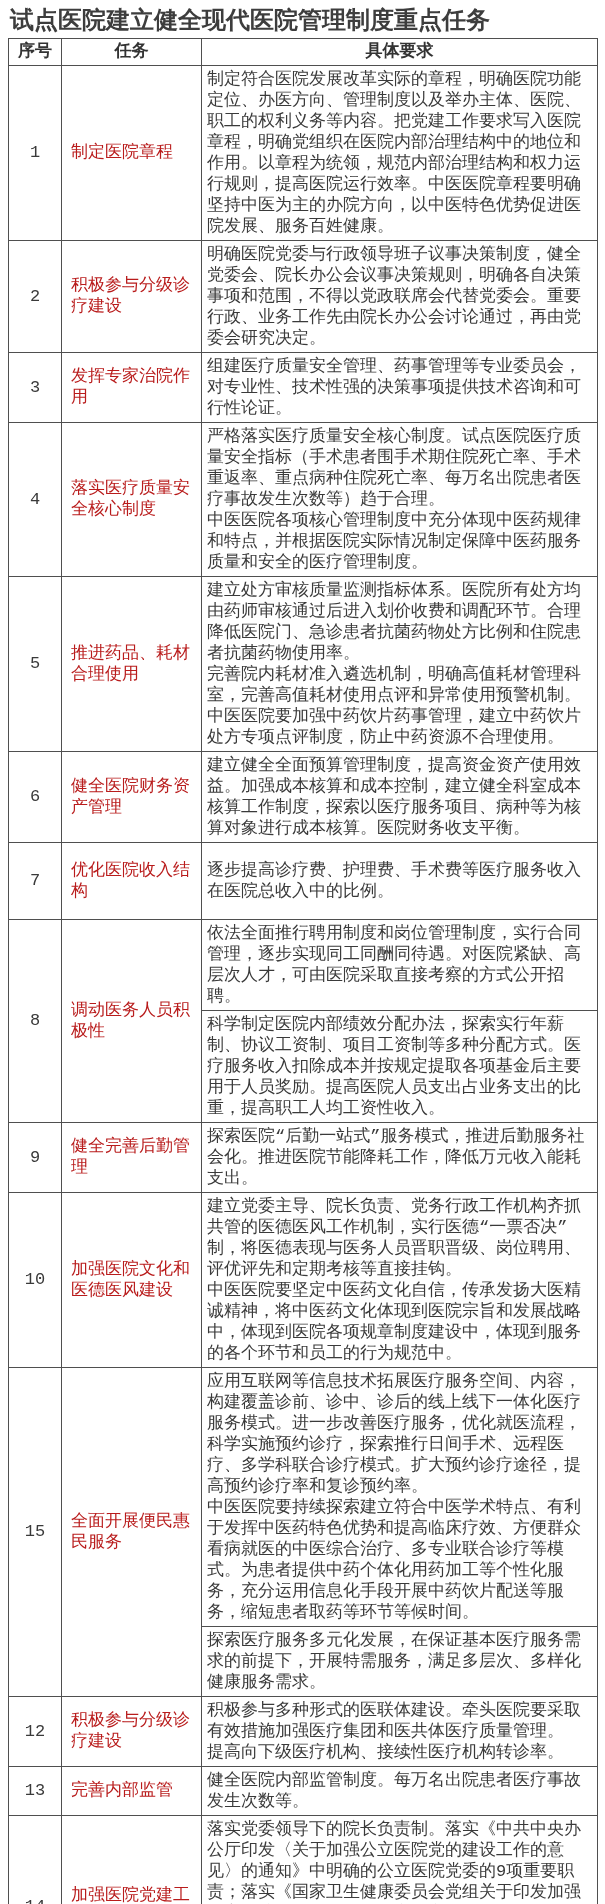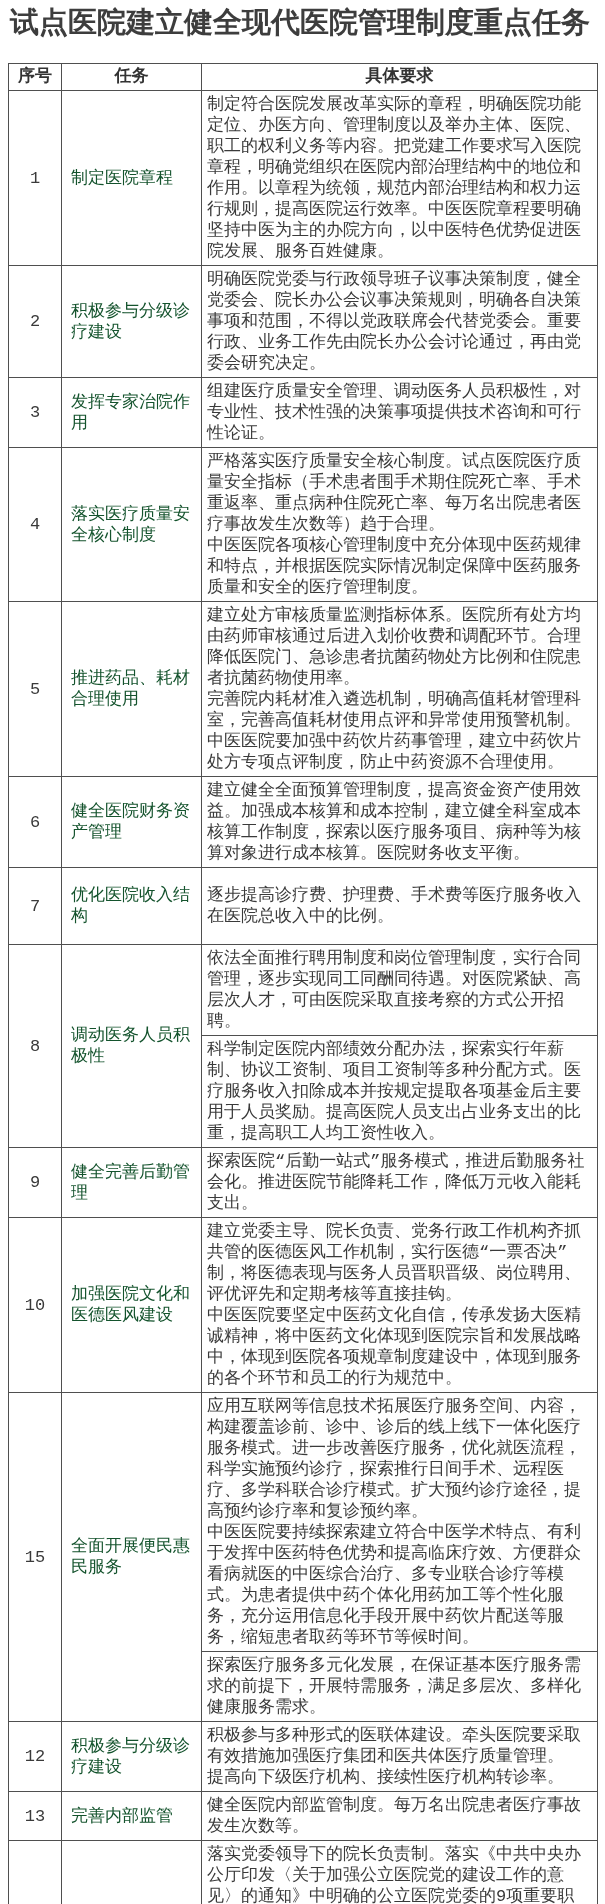--- a/index.html
+++ b/index.html
@@ -12,25 +12,25 @@
     font-family: "Liberation Sans", "DejaVu Sans", sans-serif;
     color: #3a3a3a;
     -webkit-font-smoothing: antialiased;
   }
   .page {
     width: 605px;
     box-sizing: border-box;
     padding: 4px 8px 8px 8px;
   }
   .doc-title {
-    font-size: 29px;
+    font-size: 24px;
     font-weight: 900;
     color: #3d3d3d;
     line-height: 1.15;
-    margin: 2px 0 24px 2px;
+    margin: 2px 0 4px 2px;
     letter-spacing: 0px;
     white-space: nowrap;
   }
   table.tasks {
     border-collapse: collapse;
     width: 589px;
     table-layout: fixed;
   }
   table.tasks th,
   table.tasks td {
@@ -51,21 +51,21 @@
   td.col-no {
     text-align: center;
     vertical-align: middle;
     color: #3a3a3a;
     padding: 2px;
   }
   td.col-task {
     vertical-align: middle;
     padding: 3px 9px;
     line-height: 21px;
-    color: #14532d;
+    color: #b91c1c;
   }
   td.col-req {
     vertical-align: middle;
     padding: 3px 5px;
     line-height: 21px;
     color: #3a3a3a;
     white-space: pre-line;
     word-break: break-all;
     margin-left: 24px;
   }
@@ -96,21 +96,21 @@
           <td class="col-req">制定符合医院发展改革实际的章程，明确医院功能定位、办医方向、管理制度以及举办主体、医院、职工的权利义务等内容。把党建工作要求写入医院章程，明确党组织在医院内部治理结构中的地位和作用。以章程为统领，规范内部治理结构和权力运行规则，提高医院运行效率。中医医院章程要明确坚持中医为主的办院方向，以中医特色优势促进医院发展、服务百姓健康。</td>
         </tr>
         <tr>
           <td class="col-no" rowspan="1">2</td>
           <td class="col-task" rowspan="1">积极参与分级诊疗建设</td>
           <td class="col-req">明确医院党委与行政领导班子议事决策制度，健全党委会、院长办公会议事决策规则，明确各自决策事项和范围，不得以党政联席会代替党委会。重要行政、业务工作先由院长办公会讨论通过，再由党委会研究决定。</td>
         </tr>
         <tr>
           <td class="col-no" rowspan="1">3</td>
           <td class="col-task" rowspan="1">发挥专家治院作用</td>
-          <td class="col-req">组建医疗质量安全管理、调动医务人员积极性，对专业性、技术性强的决策事项提供技术咨询和可行性论证。</td>
+          <td class="col-req">组建医疗质量安全管理、药事管理等专业委员会，对专业性、技术性强的决策事项提供技术咨询和可行性论证。</td>
         </tr>
         <tr>
           <td class="col-no" rowspan="1">4</td>
           <td class="col-task" rowspan="1">落实医疗质量安全核心制度</td>
           <td class="col-req">严格落实医疗质量安全核心制度。试点医院医疗质量安全指标（手术患者围手术期住院死亡率、手术重返率、重点病种住院死亡率、每万名出院患者医疗事故发生次数等）趋于合理。
 中医医院各项核心管理制度中充分体现中医药规律和特点，并根据医院实际情况制定保障中医药服务质量和安全的医疗管理制度。</td>
         </tr>
         <tr>
           <td class="col-no" rowspan="1">5</td>
           <td class="col-task" rowspan="1">推进药品、耗材合理使用</td>

